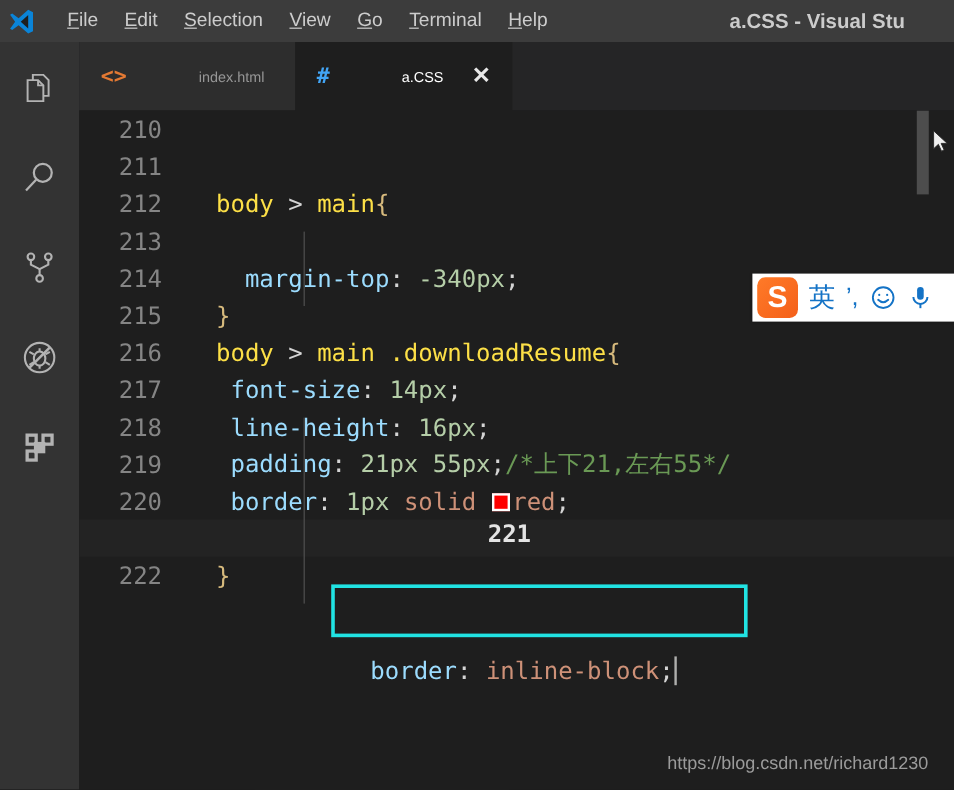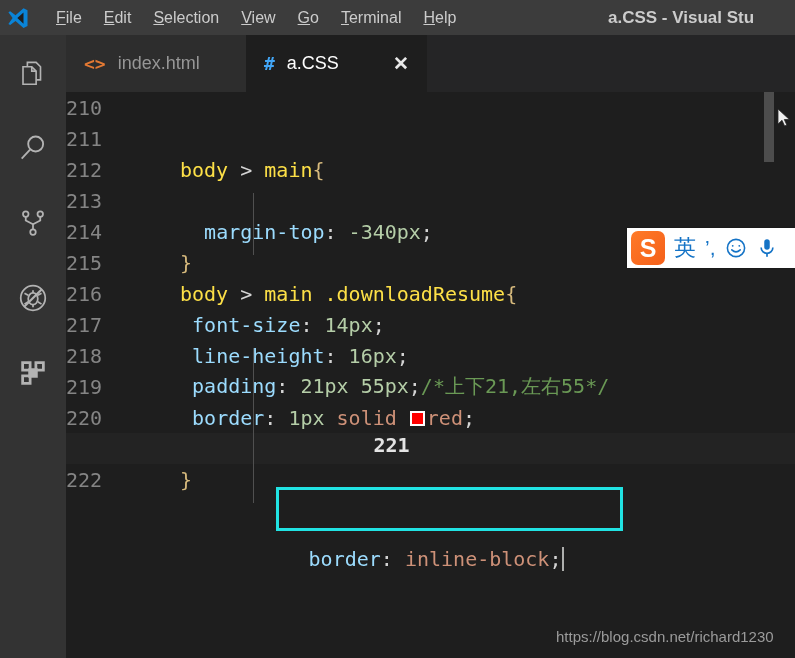--- a/index.html
+++ b/index.html
@@ -115,21 +115,21 @@
     width: 181px;
   }
   .tab-icon {
     font-size: 18px;
     margin-right: 12px;
     font-family: "DejaVu Sans Mono", monospace;
     font-weight: bold;
   }
   .tab-icon.html { color: #e37933; }
   .tab-icon.css  { color: #42a5f5; }
-  .tab-label { font-size: 18px; }
+  .tab-label { font-size: 12px; margin-left: 48px; }
   .tab-close {
     margin-left: auto;
     color: #e8e8e8;
     font-size: 19px;
     font-weight: bold;
     line-height: 1;
   }
 
   
   .editor {
@@ -151,21 +151,21 @@
     display: flex;
     align-items: center;
     white-space: pre;
     font-family: "DejaVu Sans Mono", monospace;
     font-size: 20px;
   }
   .code-line.current { background: #232323; flex-direction: column; }
   .lnum {
     width: 114px;
     flex: 0 0 114px;
-    text-align: left;
+    text-align: center;
     padding-right: 12px;
     box-sizing: border-box;
     color: #858585;
     font-family: "DejaVu Sans Mono", monospace;
     font-size: 20px;
   }
   .code-line.current .lnum {
     color: #e4e4e4;
     font-weight: bold;
   }

